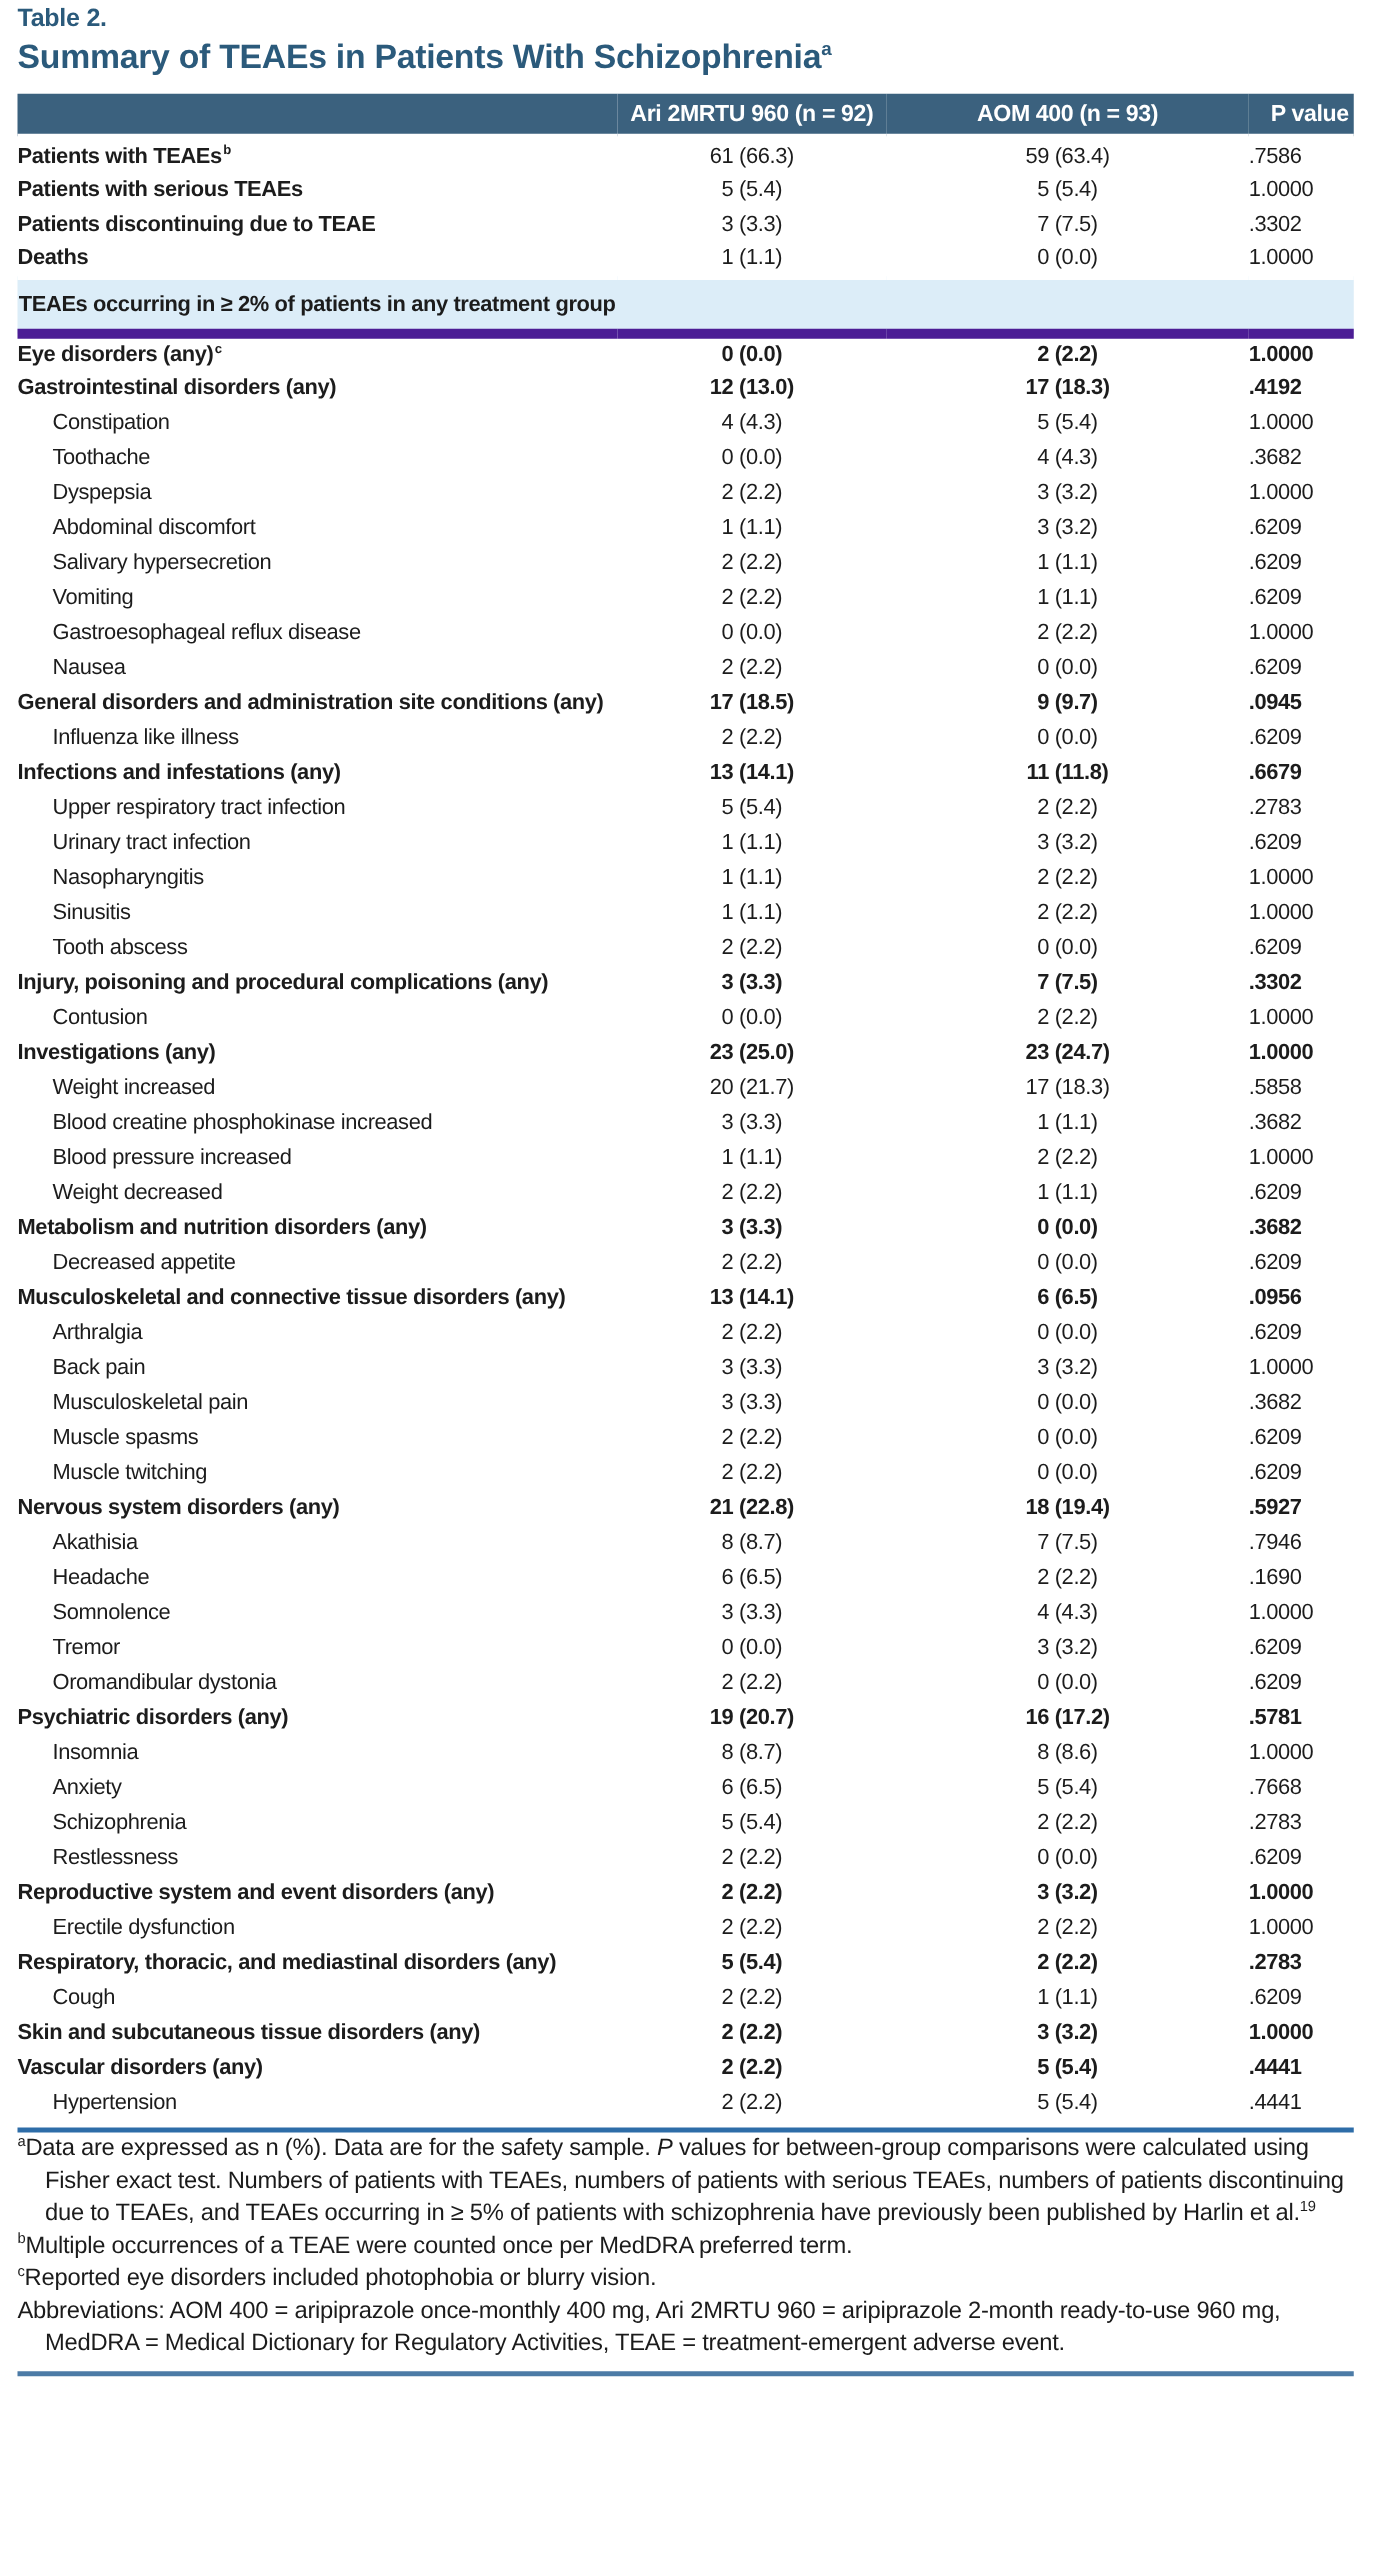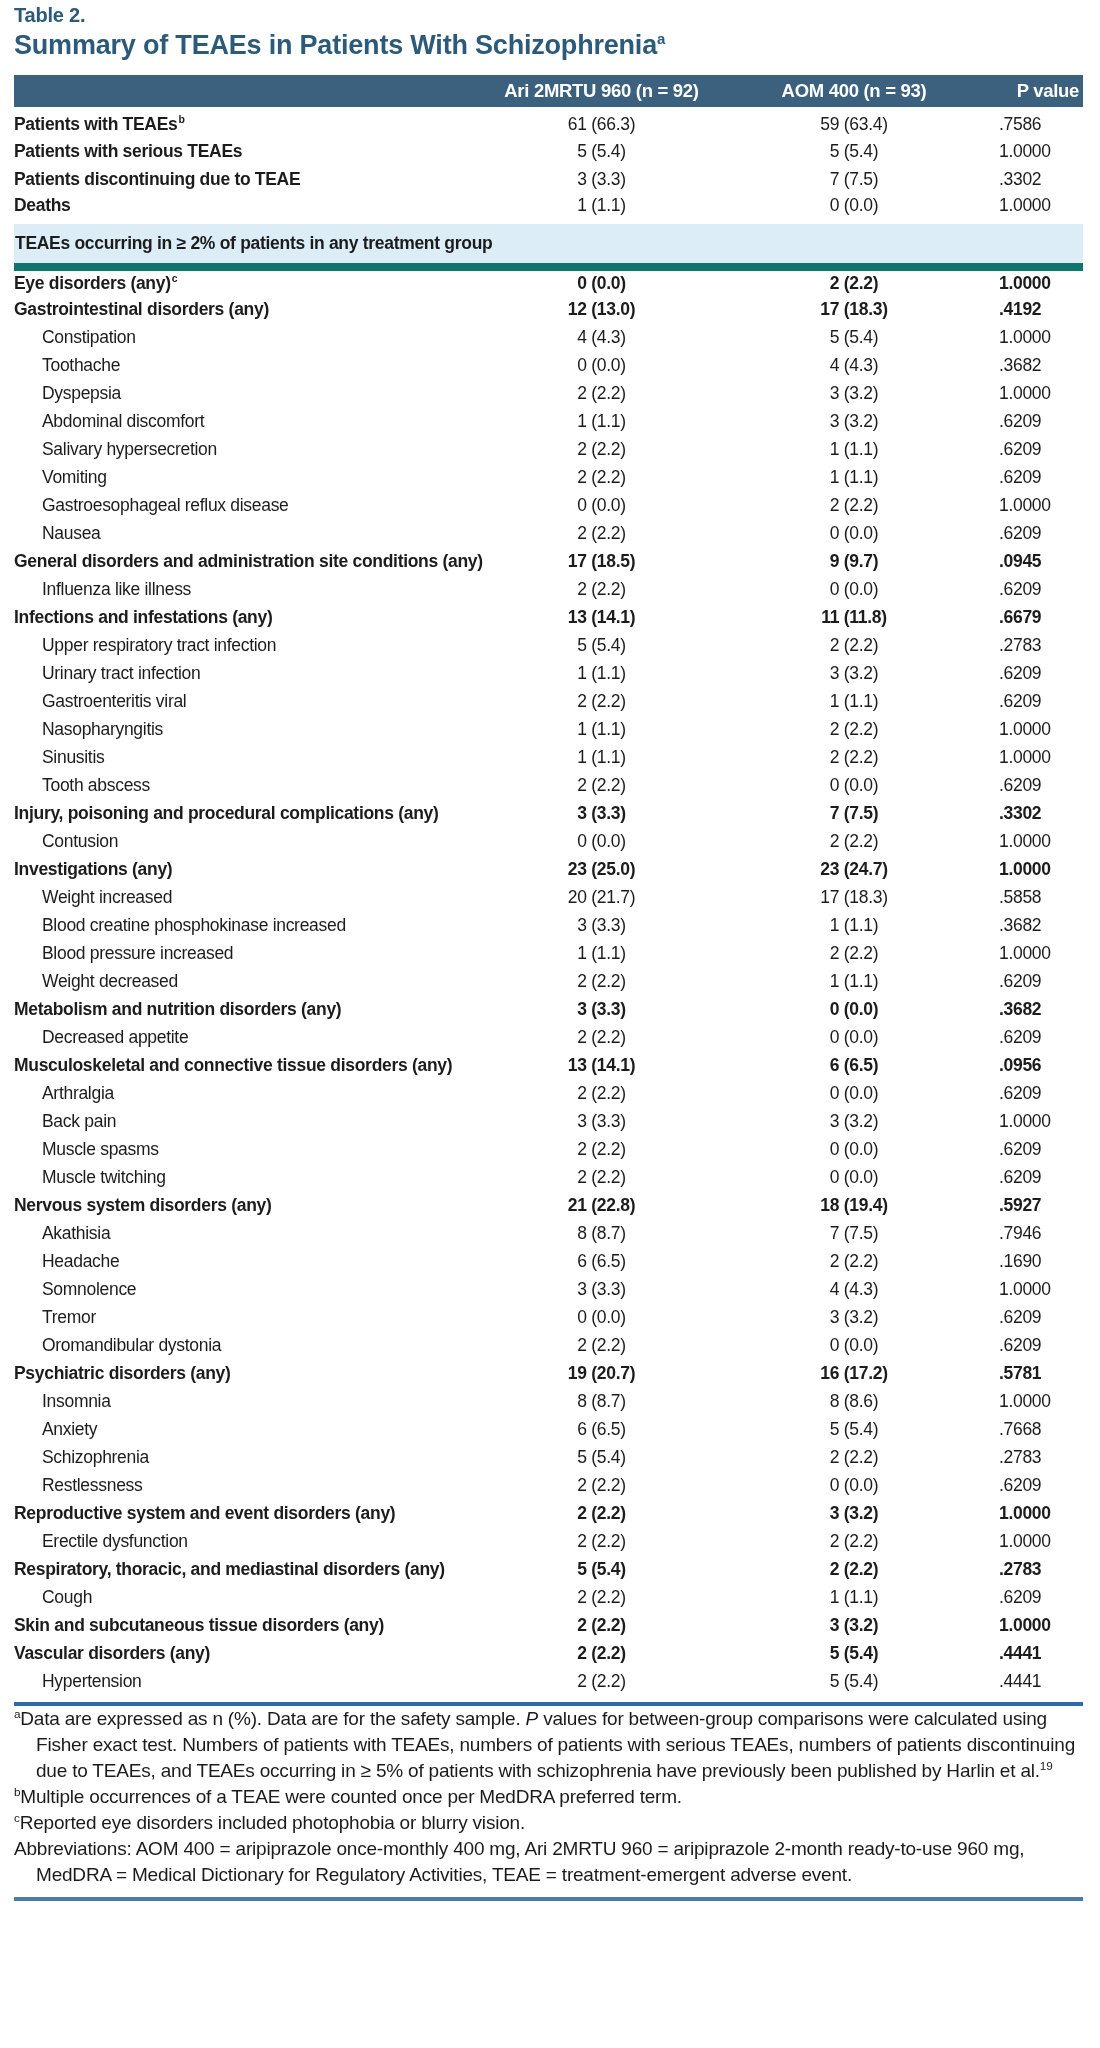--- a/index.html
+++ b/index.html
@@ -53,21 +53,21 @@
 
   tr.row-item td.c-label { padding-left: 28px; }
   tr.row-top td.c-label  { font-weight: bold; }
   tr.row-category td     { font-weight: bold; }
 
   tr.section-row td {
     background: var(--section-bg, #DCEDF8);
     font-weight: bold; font-size: 17.5px;
     height: 46px;
     border-top: 6px solid #ffffff;
-    border-bottom: 8px solid #0f766e;
+    border-bottom: 8px solid #4c1d95;
     padding-left: 1px;
   }
 
   sup { font-size: 60%; line-height: 0; }
   td.c-label sup { margin-left: 1px; }
 
   .table-rule {
     height: 4px; margin-top: 7px;
     background: var(--rule-top, #2E6DA8);
   }
@@ -220,26 +220,20 @@
           <td class="c-num">2 (2.2)</td>
           <td class="c-p">.2783</td>
         </tr>
         <tr class="row-item">
           <td class="c-label"><span>Urinary tract infection</span></td>
           <td class="c-num">1 (1.1)</td>
           <td class="c-num">3 (3.2)</td>
           <td class="c-p">.6209</td>
         </tr>
         <tr class="row-item">
-          <td class="c-label"><span>Gastroenteritis viral</span></td>
-          <td class="c-num">2 (2.2)</td>
-          <td class="c-num">1 (1.1)</td>
-          <td class="c-p">.6209</td>
-        </tr>
-        <tr class="row-item">
           <td class="c-label"><span>Nasopharyngitis</span></td>
           <td class="c-num">1 (1.1)</td>
           <td class="c-num">2 (2.2)</td>
           <td class="c-p">1.0000</td>
         </tr>
         <tr class="row-item">
           <td class="c-label"><span>Sinusitis</span></td>
           <td class="c-num">1 (1.1)</td>
           <td class="c-num">2 (2.2)</td>
           <td class="c-p">1.0000</td>
@@ -314,20 +308,26 @@
           <td class="c-label"><span>Arthralgia</span></td>
           <td class="c-num">2 (2.2)</td>
           <td class="c-num">0 (0.0)</td>
           <td class="c-p">.6209</td>
         </tr>
         <tr class="row-item">
           <td class="c-label"><span>Back pain</span></td>
           <td class="c-num">3 (3.3)</td>
           <td class="c-num">3 (3.2)</td>
           <td class="c-p">1.0000</td>
+        </tr>
+        <tr class="row-item">
+          <td class="c-label"><span>Musculoskeletal pain</span></td>
+          <td class="c-num">3 (3.3)</td>
+          <td class="c-num">0 (0.0)</td>
+          <td class="c-p">.3682</td>
         </tr>
         <tr class="row-item">
           <td class="c-label"><span>Muscle spasms</span></td>
           <td class="c-num">2 (2.2)</td>
           <td class="c-num">0 (0.0)</td>
           <td class="c-p">.6209</td>
         </tr>
         <tr class="row-item">
           <td class="c-label"><span>Muscle twitching</span></td>
           <td class="c-num">2 (2.2)</td>

